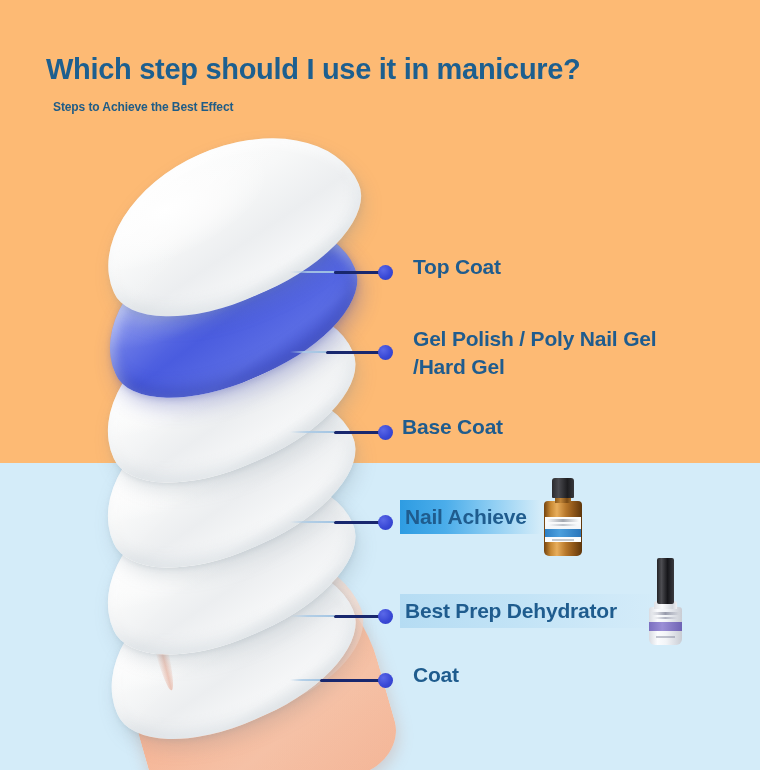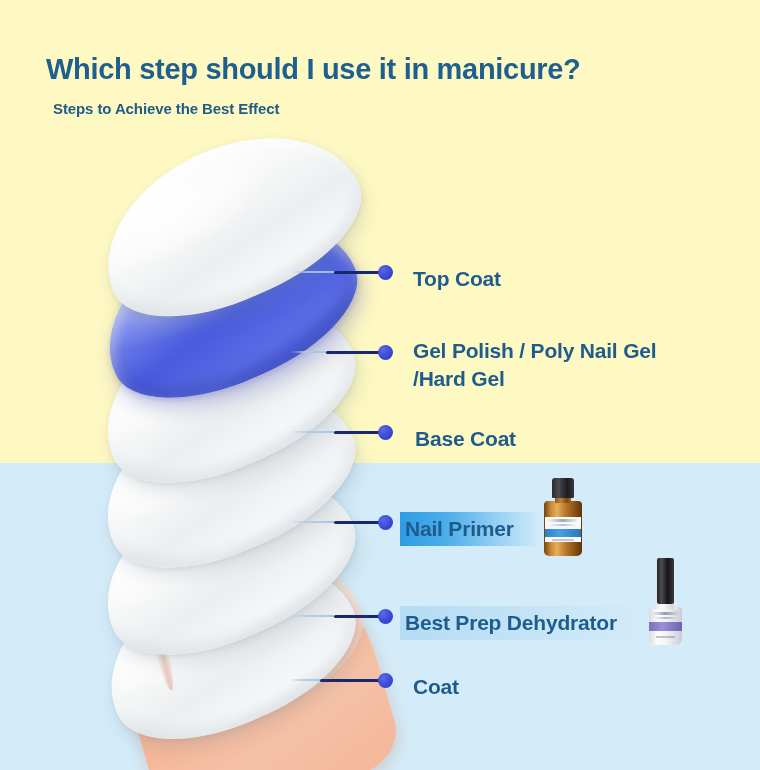--- a/index.html
+++ b/index.html
@@ -5,21 +5,21 @@
   html, body {
     margin: 0;
     padding: 0;
     background: #ffffff;
   }
   #page {
     position: relative;
     width: 760px;
     height: 770px;
     overflow: hidden;
-    background: #fef9c3;
+    background: #fdba74;
     font-family: "Liberation Sans", sans-serif;
   }
 
   
   .bg-bottom {
     position: absolute;
     left: 0;
     top: 463px;
     width: 760px;
     height: 307px;
@@ -34,21 +34,21 @@
     font-size: 29px;
     font-weight: bold;
     letter-spacing: -0.3px;
     color: #1d5f8f;
     white-space: nowrap;
   }
   .subtitle {
     position: absolute;
     left: 53px;
     top: 100px;
-    font-size: 15px;
+    font-size: 12px;
     font-weight: bold;
     letter-spacing: -0.1px;
     color: #1f5c86;
     white-space: nowrap;
   }
 
   
   .stack {
     position: absolute;
     left: 0;
@@ -170,21 +170,20 @@
     position: absolute;
     left: 40px;
     top: -10px;
     font-size: 21px;
     font-weight: bold;
     color: #1f5c8e;
     letter-spacing: -0.2px;
     white-space: pre;
     line-height: 28px;
     padding: 3px 6px 3px 5px;
-    margin-top: 12px;
   }
   .lead-label.two-line { top: -18px; }
 
   
   .hl-strong {
     background: linear-gradient(90deg, #2e9ce2 0%, #4badea 32%, #8fcef3 66%, rgba(212,236,249,0.0) 100%);
   }
   .hl-soft {
     background: linear-gradient(90deg, #b5dcf3 0%, #c2e3f6 45%, #cfe9f8 80%, rgba(212,236,249,0.0) 100%);
   }
@@ -316,28 +315,28 @@
     <div class="lead-line" style="left:36px; width:56px;"></div>
     <div class="lead-dot" style="left:88px;"></div>
     <div class="lead-label two-line" style="left:118px;">Gel Polish / Poly Nail Gel
 /Hard Gel</div>
   </div>
 
   <div class="callout" style="left:290px; top:420px; width:420px;">
     <div class="lead-soft" style="left:0px; width:44px;"></div>
     <div class="lead-line" style="left:44px; width:48px;"></div>
     <div class="lead-dot" style="left:88px;"></div>
-    <div class="lead-label" style="left:120px;">Base Coat</div>
+    <div class="lead-label" style="left:107px;">Base Coat</div>
   </div>
 
   <div class="callout" style="left:290px; top:510px; width:440px;">
     <div class="lead-soft" style="left:0px; width:44px;"></div>
     <div class="lead-line" style="left:44px; width:48px;"></div>
     <div class="lead-dot" style="left:88px;"></div>
-    <div class="lead-label hl-strong" style="left:110px; width:130px;">Nail Primer</div>
+    <div class="lead-label hl-strong" style="left:110px; width:130px;">Nail Achieve</div>
   </div>
 
   <div class="callout" style="left:290px; top:604px; width:460px;">
     <div class="lead-soft" style="left:0px; width:44px;"></div>
     <div class="lead-line" style="left:44px; width:48px;"></div>
     <div class="lead-dot" style="left:88px;"></div>
     <div class="lead-label hl-soft" style="left:110px; width:250px;">Best Prep Dehydrator</div>
   </div>
 
   <div class="callout" style="left:290px; top:668px; width:420px;">

